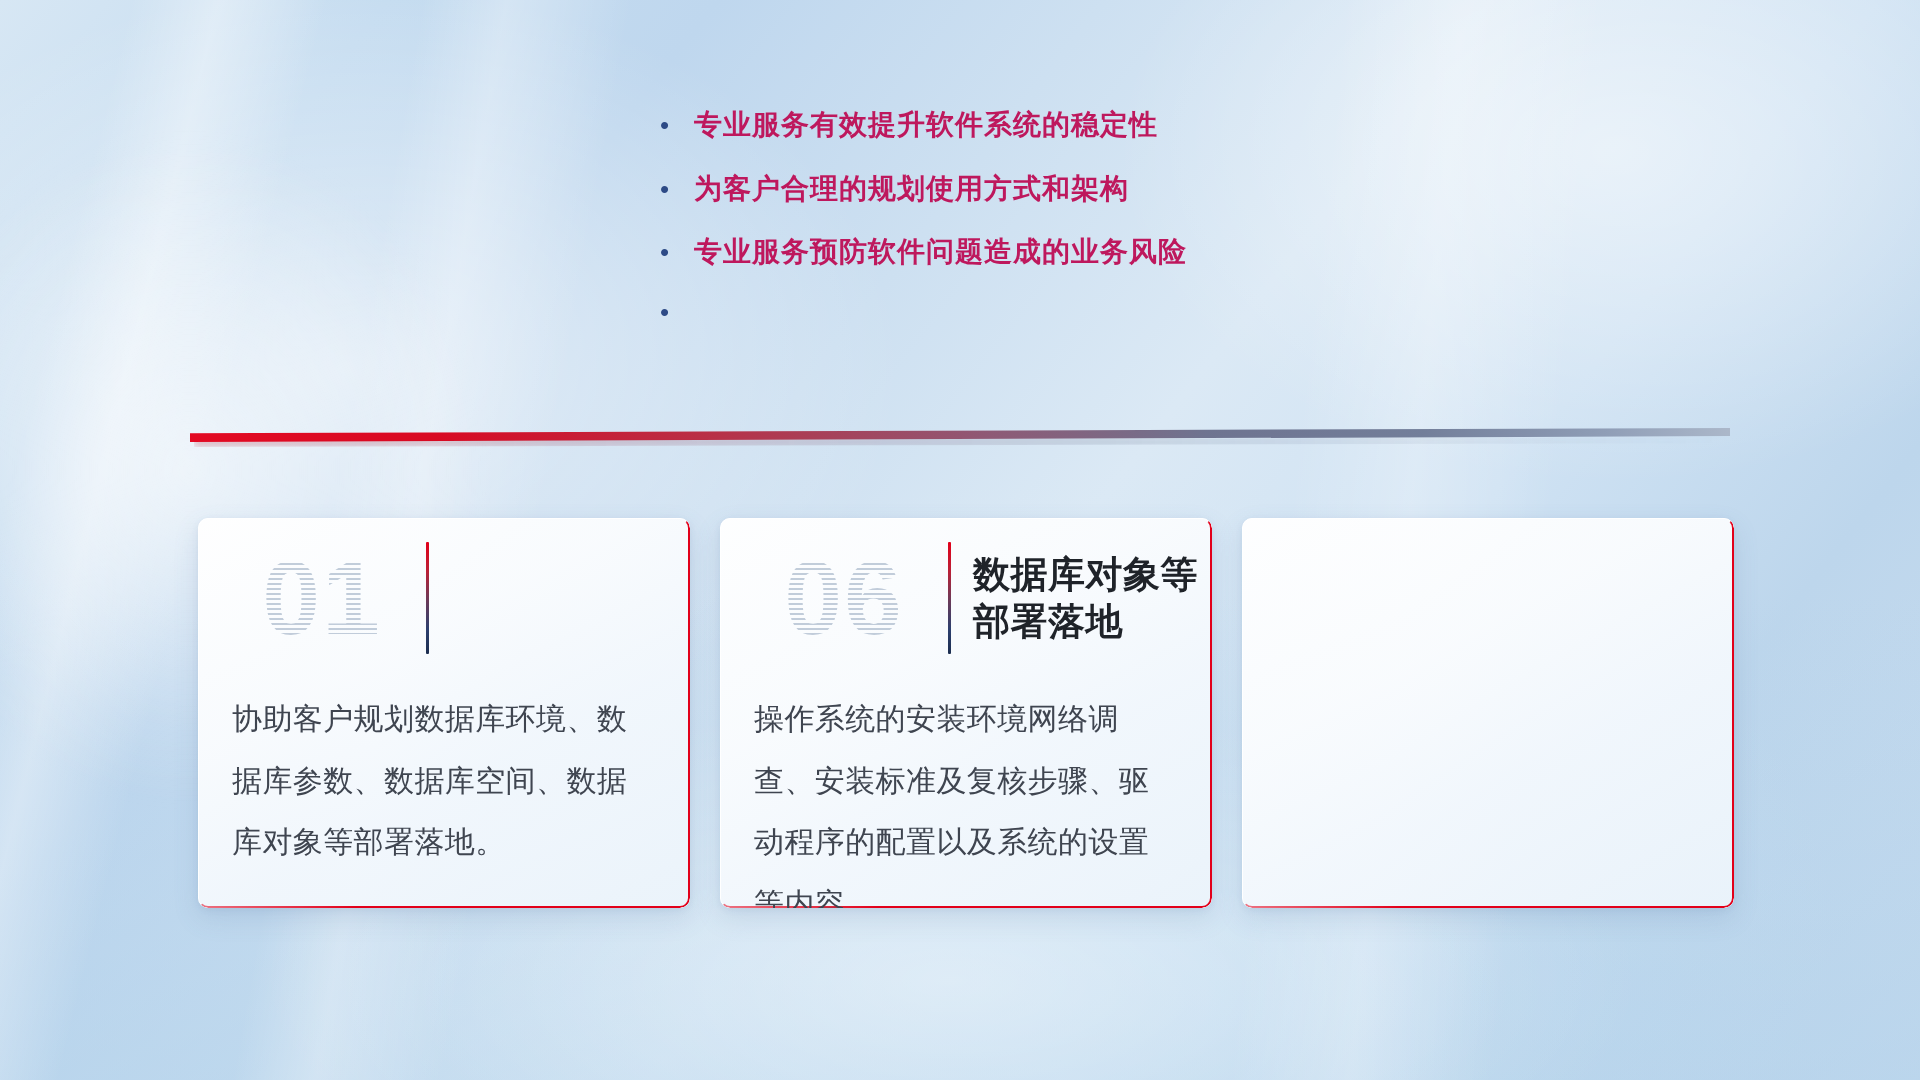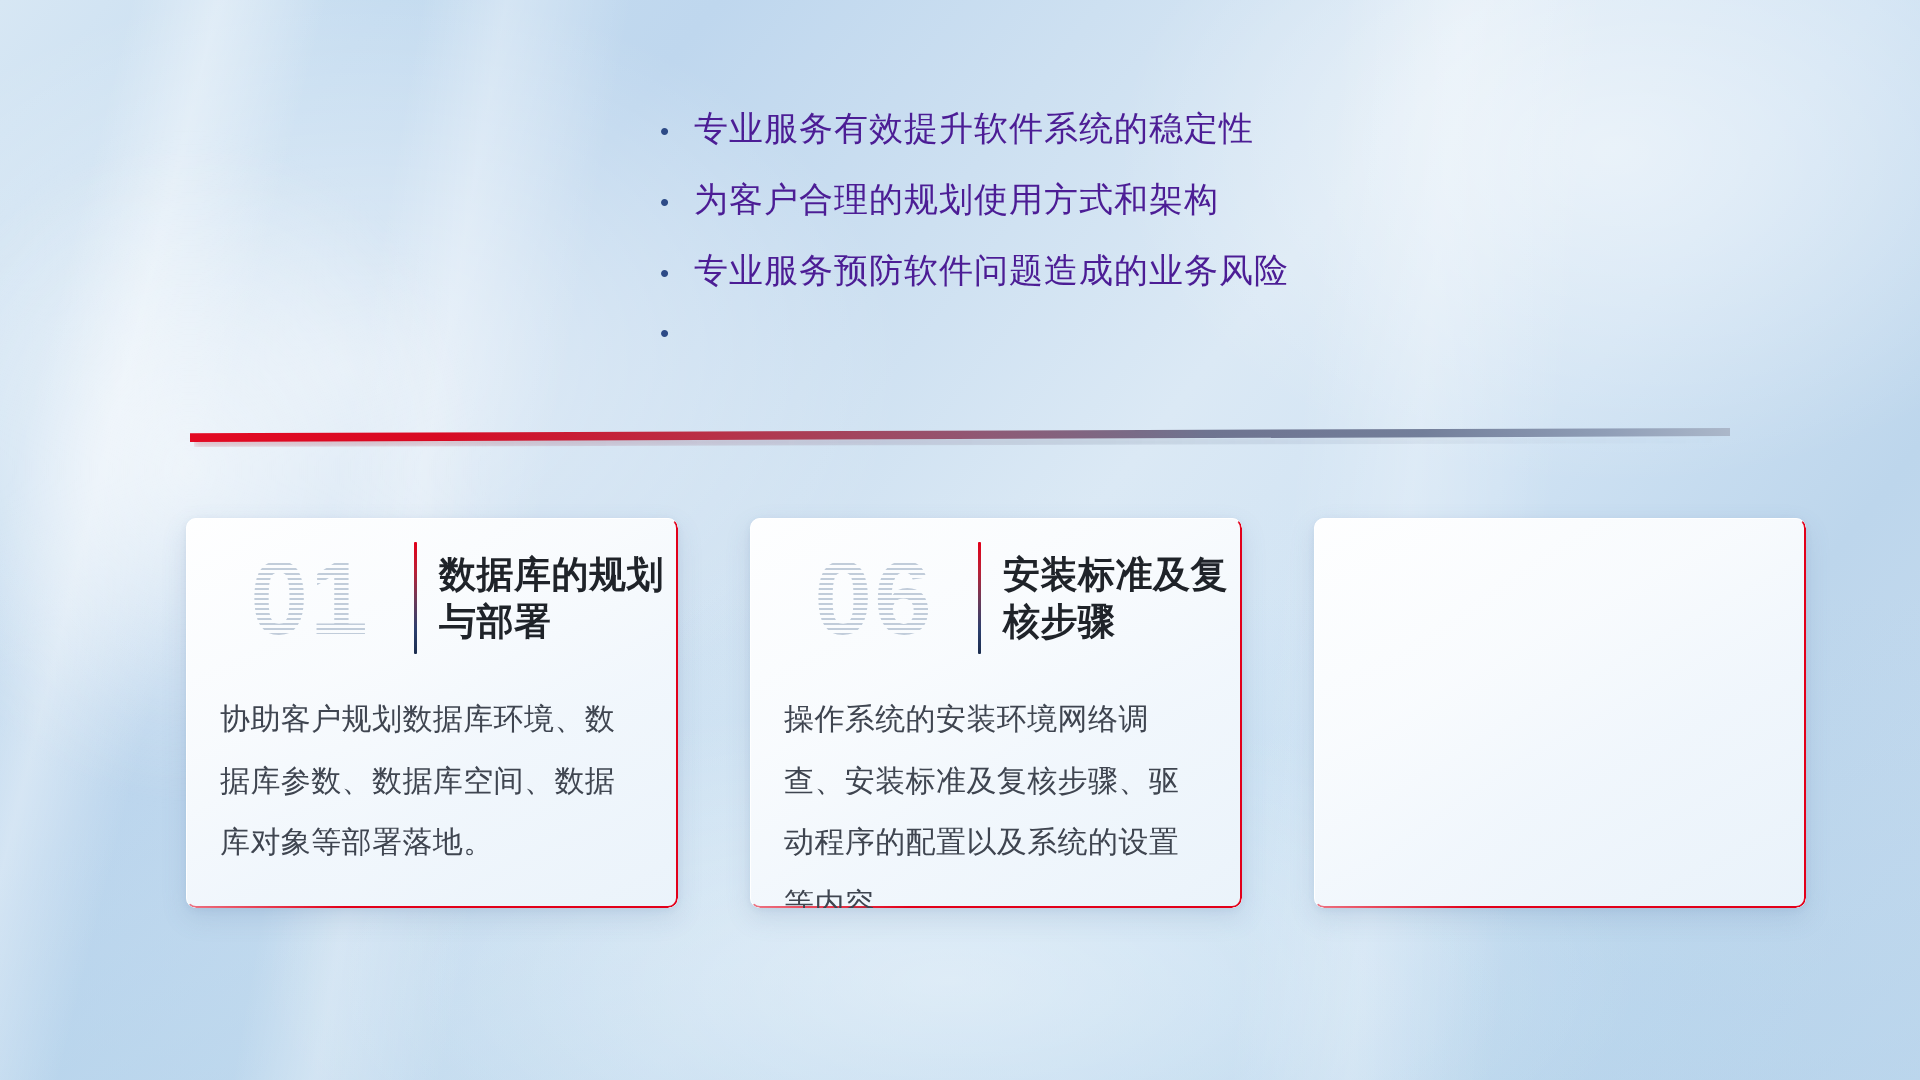--- a/index.html
+++ b/index.html
@@ -66,25 +66,25 @@
   }
   .bullet-dot {
     width: 34px;
     flex: 0 0 34px;
     font-size: 26px;
     line-height: 1;
     color: #2d4a86;
     text-align: left;
   }
   .bullet-text {
-    font-size: 34px;
-    font-weight: normal;
+    font-size: 28px;
+    font-weight: bold;
     line-height: 1.2;
     letter-spacing: 1px;
-    color: #4c1d95;
+    color: #be185d;
     white-space: nowrap;
   }
 
   
   .divider-wrap {
     position: absolute;
     left: 190px;
     top: 428px;
     width: 1540px;
     height: 16px;
@@ -112,24 +112,24 @@
     width: 99%;
     height: 10px;
     background: linear-gradient(90deg, rgba(170,0,20,0.22) 0%, rgba(90,100,130,0.18) 60%, rgba(140,155,180,0.0) 100%);
     clip-path: polygon(0% 40%, 100% 0%, 100% 62%, 0% 100%);
     filter: blur(3px);
   }
 
   
   .cards {
     position: absolute;
-    left: 186px;
+    left: 198px;
     top: 518px;
     display: flex;
-    gap: 72px;
+    gap: 30px;
   }
   .card {
     position: relative;
     width: 492px;
     height: 390px;
     border-radius: 10px;
     background: linear-gradient(152deg,
       rgba(255,255,255,0.97) 0%,
       rgba(250,252,254,0.96) 36%,
       rgba(243,248,253,0.95) 62%,
@@ -244,32 +244,31 @@
   </div>
 
   <div class="cards">
 
     <div class="card">
       <div class="card-edge-light"></div>
       <div class="card-accent"></div>
       <div class="card-head">
         <div class="card-number">01</div>
         <div class="card-vline"></div>
-        <div class="card-title">数据库的规划与部署</div>
       </div>
       <div class="card-body">协助客户规划数据库环境、数据库参数、数据库空间、数据库对象等部署落地。</div>
     </div>
 
     <div class="card">
       <div class="card-edge-light"></div>
       <div class="card-accent"></div>
       <div class="card-head">
         <div class="card-number">06</div>
         <div class="card-vline"></div>
-        <div class="card-title">安装标准及复核步骤</div>
+        <div class="card-title">数据库对象等部署落地</div>
       </div>
       <div class="card-body">操作系统的安装环境网络调查、安装标准及复核步骤、驱动程序的配置以及系统的设置等内容。</div>
     </div>
 
     <div class="card">
       <div class="card-edge-light"></div>
       <div class="card-accent"></div>
     </div>
 
   </div>

